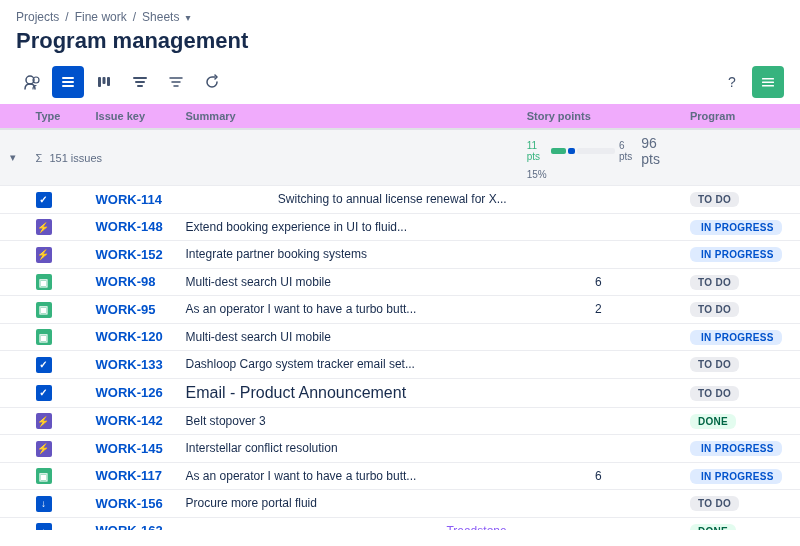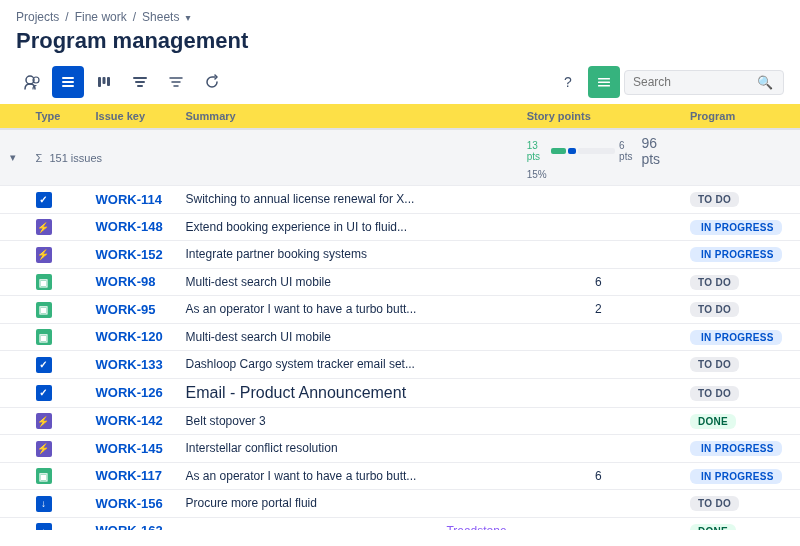--- a/index.html
+++ b/index.html
@@ -40,21 +40,21 @@
     .search-box input { border: none; background: transparent; outline: none; font-size: 12px; width: 120px; color: #172b4d; }
 
     
     .table-container { overflow-y: auto; height: calc(546px - 120px); }
     table { width: 100%; border-collapse: collapse; }
     thead tr { background: #f4f5f7; }
     thead th {
       text-align: left; padding: 6px 10px;
       font-size: 11px; font-weight: 600; color: #5e6c84;
       border-bottom: 2px solid #dfe1e6;
-      position: sticky; top: 0; background: #fde047; z-index: 1;
+      position: sticky; top: 0; background: #f0abfc; z-index: 1;
     }
     tbody tr { border-bottom: 1px solid #ebecf0; }
     tbody td { padding: 5px 10px; vertical-align: middle; }
 
     
     .summary-row td { background: #f4f5f7; font-size: 11px; color: #5e6c84; }
     .summary-row .expand-btn {
       cursor: pointer; border: none; background: transparent; font-size: 11px; color: #5e6c84;
     }
     .progress-bar-container {
@@ -164,24 +164,20 @@
     </button>
 
     <button class="toolbar-btn" style="background:#36b37e;color:#fff;border-radius:4px;">
       <svg width="16" height="16" viewBox="0 0 16 16" fill="#fff">
         <rect x="2" y="4" width="12" height="1.5" rx="0.5"></rect>
         <rect x="2" y="7.5" width="12" height="1.5" rx="0.5"></rect>
         <rect x="2" y="11" width="12" height="1.5" rx="0.5"></rect>
       </svg>
     </button>
 
-    <div class="search-box">
-      <input type="text" placeholder="Search" style="">
-      <span style="color:#5e6c84;font-size:13px;">🔍</span>
-    </div>
   </div>
 </div>
 
 <div class="table-container">
   <table>
     <thead>
       <tr>
         <th class="col-expand"></th>
         <th class="col-type">
           <span>Type</span>
@@ -206,40 +202,40 @@
         <td>
           <button class="expand-btn">▾</button>
         </td>
         <td colspan="2">
           <span style="font-size:11px;">Σ</span>
           <span style="margin-left:4px;">151 issues</span>
         </td>
         <td></td>
         <td>
           <div class="progress-bar-container">
-            <span style="font-size:10px;color:#36b37e;margin-right:2px;">13 pts</span>
+            <span style="font-size:10px;color:#36b37e;margin-right:2px;">11 pts</span>
             <div class="progress-segment" style="background:#36b37e;width:20px;"></div>
             <div class="progress-segment" style="background:#0052cc;width:10px;"></div>
             <div class="progress-segment" style="background:#ebecf0;width:50px;"></div>
             <span style="font-size:10px;color:#5e6c84;margin-left:2px;">6 pts</span>
             <span style="font-size:14px;color:#5e6c84;margin-left:4px;">96 pts</span>
           </div>
           <div style="font-size:10px;color:#5e6c84;margin-top:2px;">15%</div>
         </td>
         <td></td>
       </tr>
     <tr>
     <td></td>
     <td>
       <span class="type-icon type-task">✓</span>
     </td>
     <td>
       <span class="issue-key">WORK-114</span>
     </td>
-    <td style="color:#172b4d;font-size:12px;">Switching to annual license renewal for X...</td>
+    <td style="color:#172b4d;font-size:12px;text-align:right;">Switching to annual license renewal for X...</td>
     <td class="story-points"></td>
     <td>
       <span class="status-badge status-todo">TO DO</span>
     </td>
   </tr>
         <tr>
     <td></td>
     <td>
       <span class="type-icon type-epic">⚡</span>
     </td>

